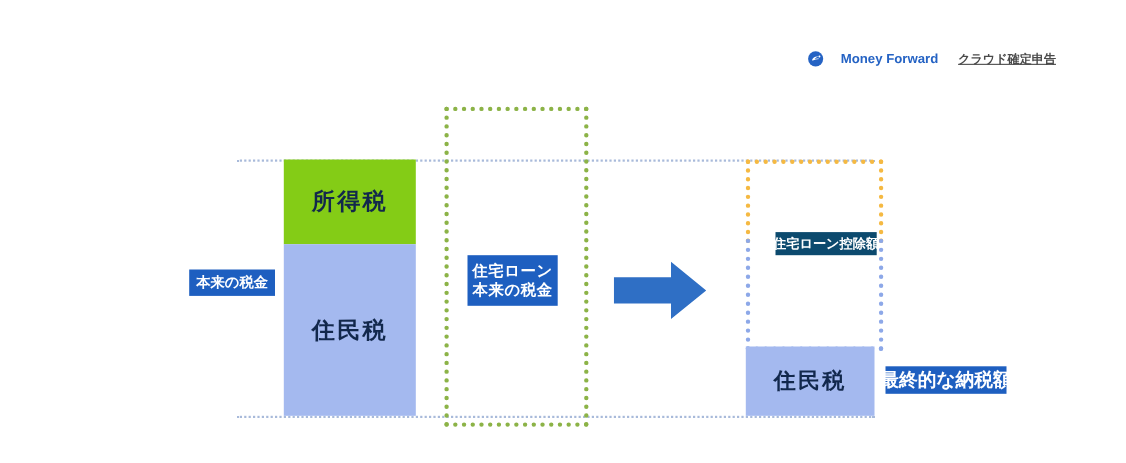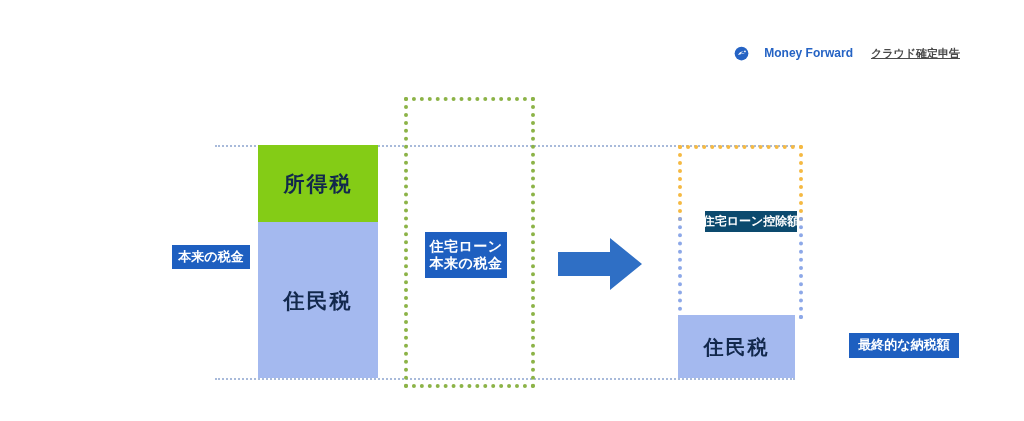--- a/index.html
+++ b/index.html
@@ -186,22 +186,21 @@
     height: 21px;
     font-size: 12px;
     background: #0c4a6e;
     margin-left: 18px;
   }
   .badge-final-tax {
     left: 805px;
     top: 333px;
     width: 110px;
     height: 25px;
-    font-size: 13px;
-    margin-left: 44px;
+    font-size: 17px;
   }
 
   
   .arrow {
     position: absolute;
     left: 558px;
     top: 236px;
     width: 84px;
     height: 56px;
   }

